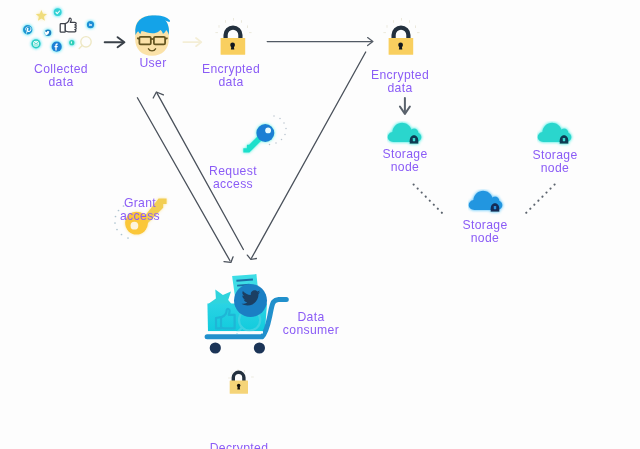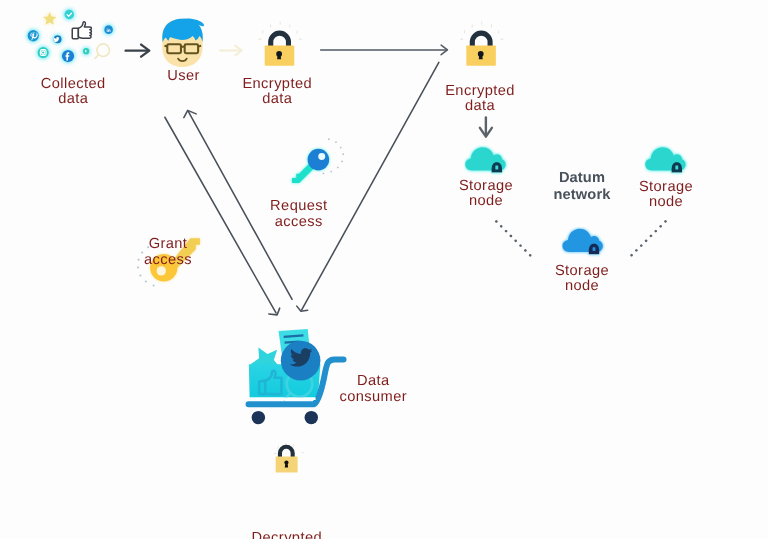--- a/index.html
+++ b/index.html
@@ -3,21 +3,21 @@
 <meta charset="utf-8">
 <style>
   html,body{margin:0;padding:0;}
   body{
     width:640px;height:449px;overflow:hidden;
     background:#fdfdfd;
     font-family:"Liberation Sans", sans-serif;
     position:relative;
   }
   #stage{position:absolute;left:0;top:0;width:640px;height:449px;}
-  .lbl{position:absolute;color:#7f1d1d;font-size:12.2px;line-height:13px;
+  .lbl{position:absolute;color:#8b5cf6;font-size:12.2px;line-height:13px;
        -webkit-font-smoothing:antialiased;will-change:transform;transform:translateZ(0);
        text-align:center;letter-spacing:0.35px;white-space:pre;}
   .lbl.bold{color:#49525c;font-weight:bold;letter-spacing:0.1px;}
   .icon{position:absolute;}
   #lines{position:absolute;left:0;top:0;width:640px;height:449px;}
 </style>
 </head>
 <body>
 
 <div id="stage">
@@ -380,24 +380,22 @@
   <div class="lbl" style="left:181.3px;top:63.2px;width:100px;">Encrypted
 data</div>
   <div class="lbl" style="left:350.2px;top:69px;width:100px;">Encrypted
 data</div>
   <div class="lbl" style="left:355px;top:147.5px;width:100px;">Storage
 node</div>
   <div class="lbl" style="left:504.5px;top:148.5px;width:100px;">Storage
 node</div>
   <div class="lbl" style="left:434.6px;top:219px;width:100px;">Storage
 node</div>
-  <div class="lbl bold" style="left:435.3px;top:142px;width:100px;line-height:13.5px;">Datum
-network</div>
   <div class="lbl" style="left:100px;top:164.5px;width:80px;margin-top:32px;">Grant
 access</div>
-  <div class="lbl" style="left:204px;top:164.5px;width:90px;">Request
+  <div class="lbl" style="left:188px;top:164.5px;width:90px;">Request
 access</div>
   <div class="lbl" style="left:271px;top:310.5px;width:80px;">Data
 consumer</div>
   <div class="lbl" style="left:189px;top:404px;width:100px;margin-top:38px;">Decrypted
 data</div>
 
 </div>
 
 </body></html>

